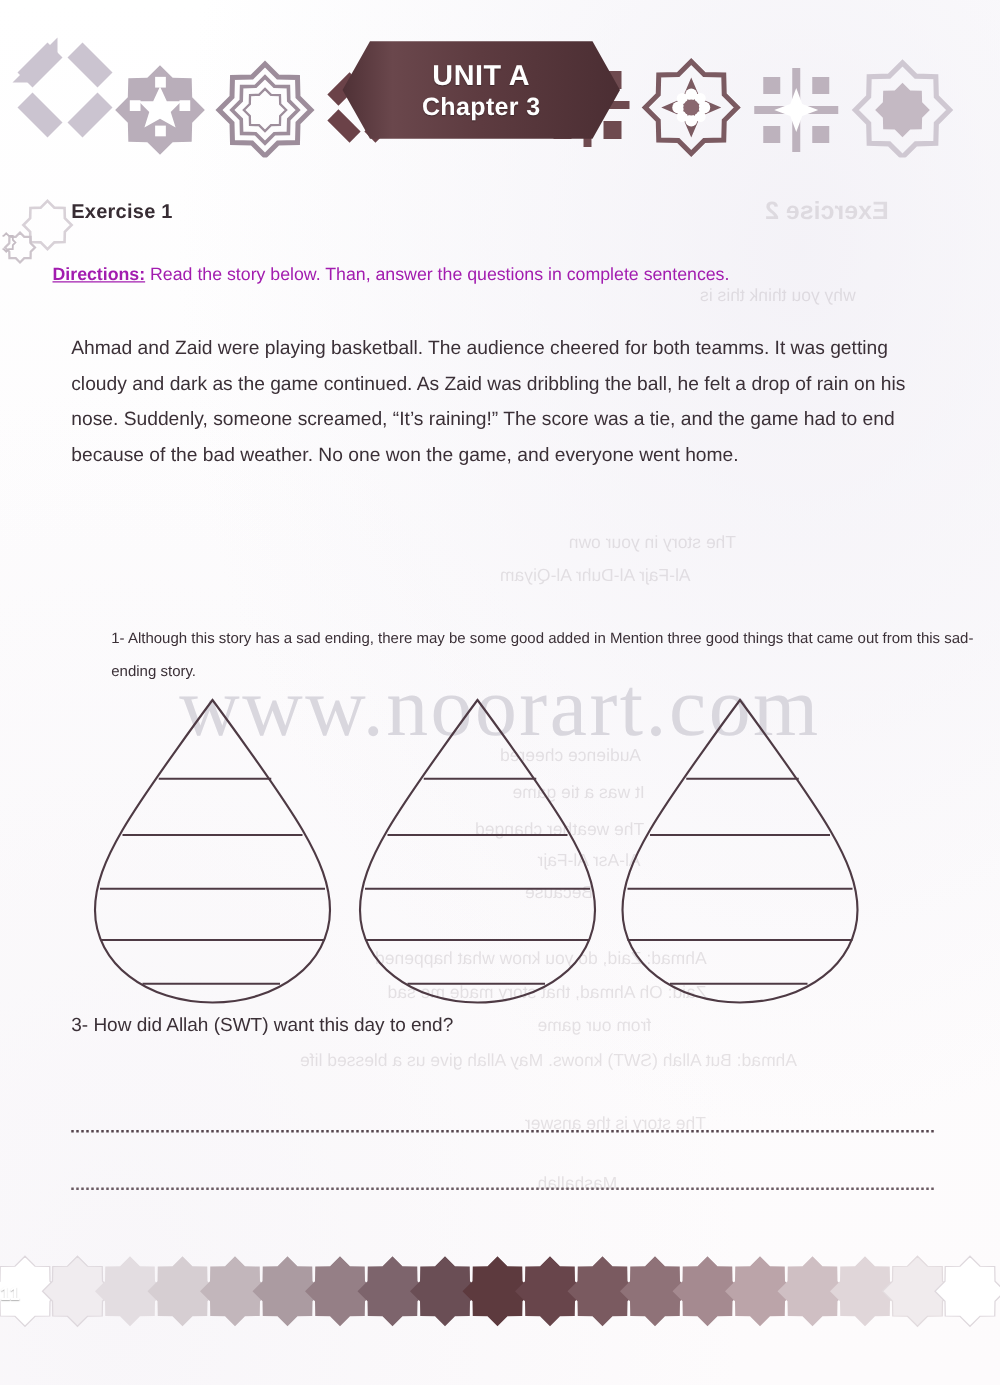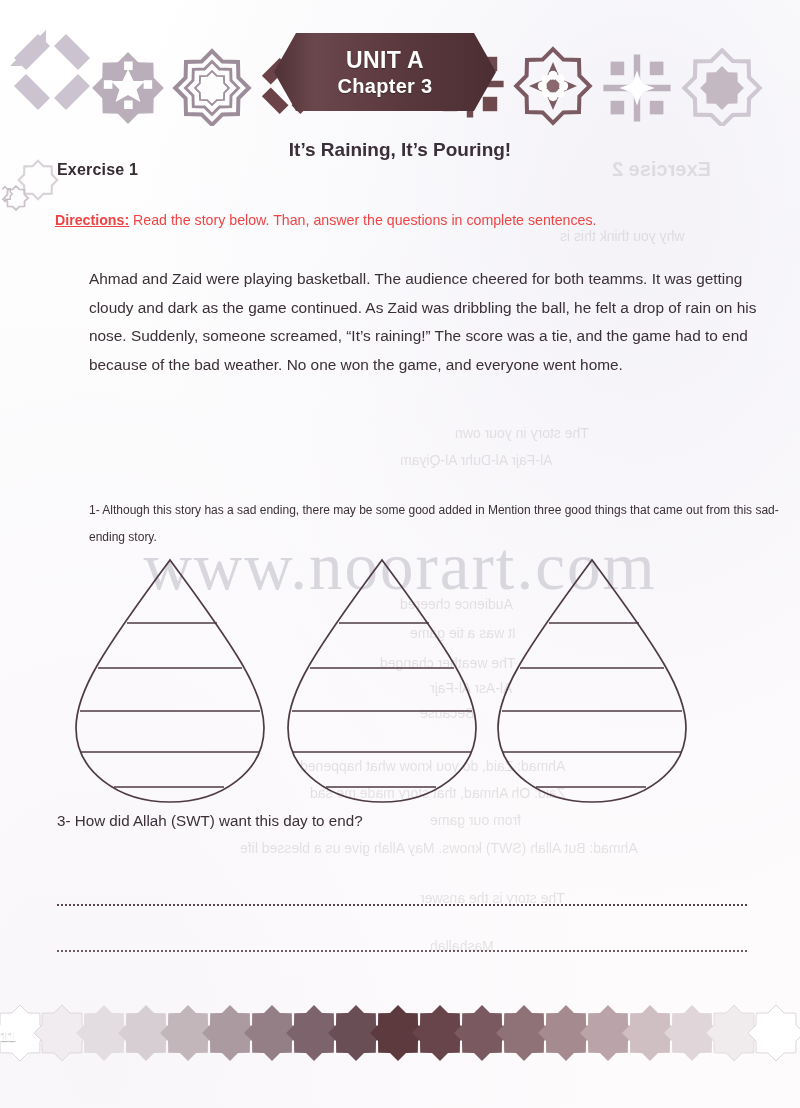--- a/index.html
+++ b/index.html
@@ -97,42 +97,41 @@
     left: 2px;
     top: 158px;
     width: 60px;
     height: 58px;
     opacity: 0.5;
   }
 
   
   .directions {
     position: absolute;
-    left: 55px;
+    left: 42px;
     top: 210px;
     width: 690px;
     font-size: 14.2px;
-    color: #ef4444;
+    color: #a21caf;
     line-height: 1.45;
   }
   .directions .label {
     font-weight: bold;
     text-decoration: underline;
   }
 
   
   .story {
     position: absolute;
     left: 57px;
     top: 265px;
     width: 672px;
     font-size: 15.4px;
     line-height: 28.6px;
     color: #3b3037;
-    margin-left: 32px;
   }
 
   
   .question-1 {
     position: absolute;
     left: 57px;
     top: 497px;
     width: 690px;
     font-size: 12px;
     line-height: 27px;
@@ -392,21 +391,20 @@
     <div class="bleed" style="left:430px; top:680px; font-size:14px;">Al-Asr        Al-Fajr</div>
     <div class="bleed" style="left:420px; top:705px; font-size:14px;">Because</div>
     <div class="bleed" style="left:300px; top:758px; font-size:14px;">Ahmad: Zaid, do you know what happened</div>
     <div class="bleed" style="left:310px; top:785px; font-size:14px;">Zaid: Oh Ahmad, that story made me sad</div>
     <div class="bleed" style="left:430px; top:812px; font-size:14px;">from our game</div>
     <div class="bleed" style="left:240px; top:840px; font-size:14px;">Ahmad: But Allah (SWT) knows. May Allah give us a blessed life</div>
     <div class="bleed" style="left:420px; top:890px; font-size:14px;">The story is the answer</div>
     <div class="bleed" style="left:430px; top:938px; font-size:14px;">Mashallah</div>
   </div>
 
-  <div class="lesson-title">It’s Raining, It’s Pouring!</div>
   <div class="exercise-heading">Exercise 1</div>
 
   <div class="directions">
     <span class="label">Directions:</span><span> Read the story below. Than, answer the questions in complete sentences.</span>
   </div>
 
   <div class="story">Ahmad and Zaid were playing basketball. The audience cheered for both teamms. It was getting cloudy and dark as the game continued. As Zaid was dribbling the ball, he felt a drop of rain on his nose. Suddenly, someone screamed, “It’s raining!” The score was a tie, and the game had to end because of the bad weather. No one won the game, and everyone went home.</div>
 
   <div class="question-1">1- Although this story has a sad ending, there may be some good added in Mention three good things that came out from this sad-ending story.</div>
 

